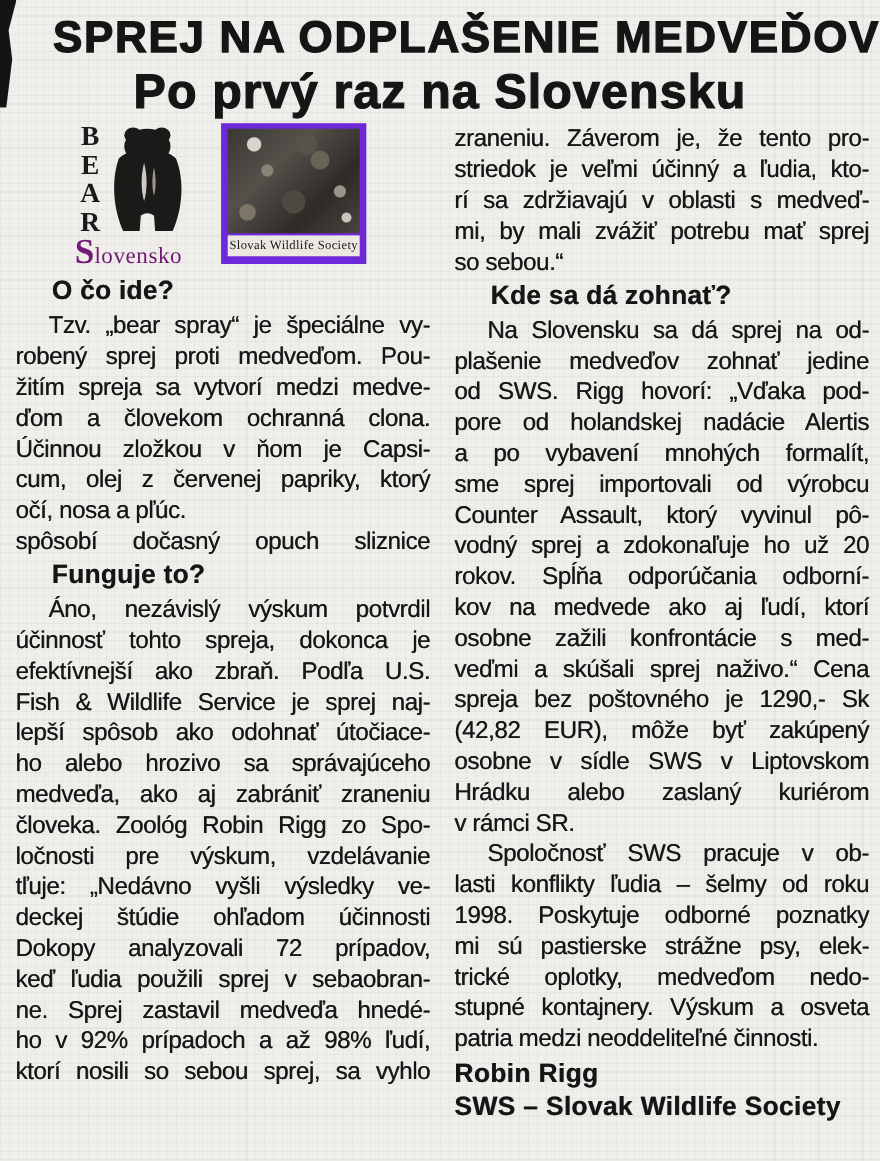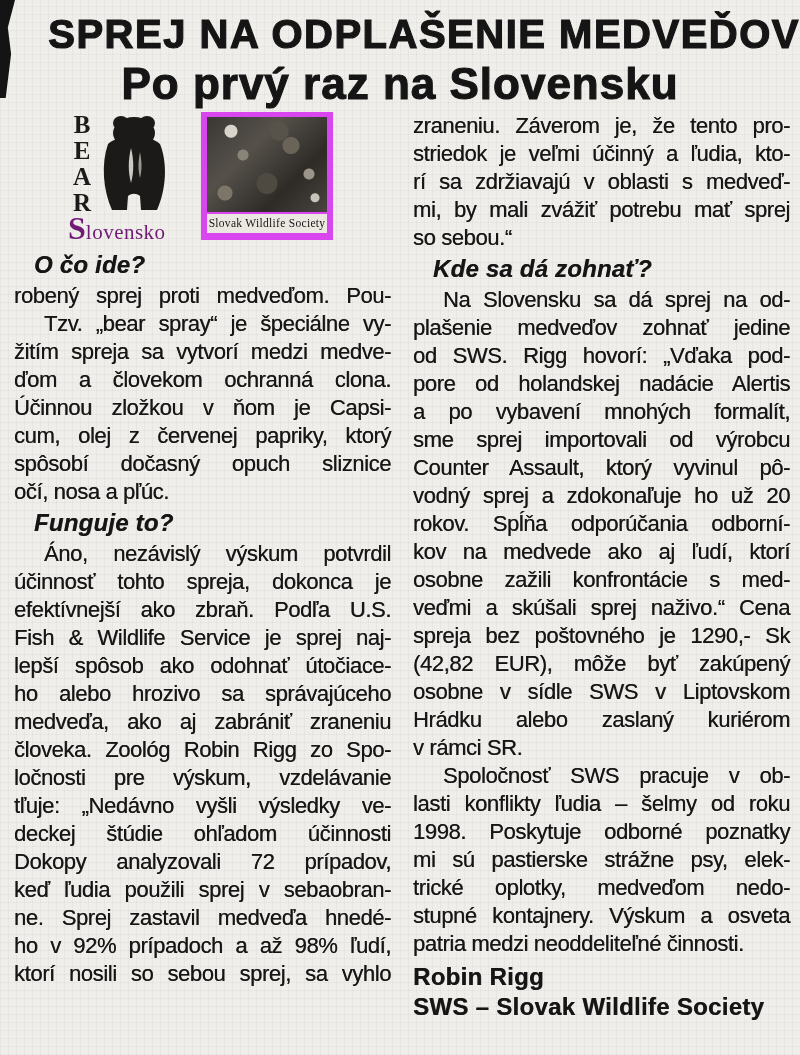--- a/index.html
+++ b/index.html
@@ -35,23 +35,23 @@
   .tline {
     font-size:22px; line-height:28px; letter-spacing:-0.4px;
     text-align:justify; text-align-last:justify;
     white-space:normal;
     text-shadow:0.35px 0 0 rgba(21,21,21,0.75);
   }
   .tline.ind { text-indent:30px; }
   .tline.lastline { text-align-last:left; }
 
   .sec-heading {
-    font-weight:bold; font-style:italic;
+    font-weight:bold; 
     font-size:24px; line-height:30px;
-    margin:2px 0 2px 20px;
+    margin:2px 0 2px 33px;
     letter-spacing:0.2px;
     text-shadow:0.35px 0 0 rgba(21,21,21,0.75);
   }
 
   
   .logos { display:flex; gap:17px; margin:0 0 8px 28px; height:130px; }
   .bears-logo { position:relative; width:142px; height:130px; }
   .bears-letter {
     position:absolute; left:26px; width:28px; text-align:center;
     font-family:"Liberation Serif", serif; font-size:25px; line-height:26px;
@@ -60,21 +60,21 @@
   .bears-word {
     position:absolute; left:26px; top:98px; white-space:nowrap;
     font-family:"Liberation Serif", serif; color:#701a75;
   }
   .bears-word .initial { font-size:32px; font-weight:bold; }
   .bears-word .rest { font-size:21px; letter-spacing:0.5px; }
   .bear-svg { position:absolute; left:52px; top:0; }
 
   .sws-logo {
     width:132px; height:128px; box-sizing:border-box;
-    background:#d946ef; padding:5px 6px 16px 6px;
+    background:#6d28d9; padding:5px 6px 16px 6px;
   }
   .sws-photo {
     height:95px;
     background:
       radial-gradient(circle at 20% 15%, #d8d4cc 0 6px, transparent 7px),
       radial-gradient(circle at 30% 40%, #8a8478 0 5px, transparent 6px),
       radial-gradient(circle at 70% 30%, #6a6458 0 8px, transparent 9px),
       radial-gradient(circle at 85% 60%, #9a948a 0 5px, transparent 6px),
       radial-gradient(circle at 50% 70%, #4e4a42 0 10px, transparent 11px),
       radial-gradient(circle at 15% 80%, #7d7668 0 7px, transparent 8px),
@@ -134,28 +134,28 @@
 
       <div class="sws-logo">
         <div class="sws-photo"></div>
         <div class="sws-caption">Slovak Wildlife Society</div>
       </div>
 
     </div>
 
     <div class="sec-heading">O čo ide?</div>
     <div class="para">
+        <div class="tline ind">Tzv. „bear spray“ je špeciálne vy-</div>
         <div class="tline">robený sprej proti medveďom. Pou-</div>
-        <div class="tline ind">Tzv. „bear spray“ je špeciálne vy-</div>
         <div class="tline">žitím spreja sa vytvorí medzi medve-</div>
         <div class="tline">ďom a človekom ochranná clona.</div>
         <div class="tline">Účinnou zložkou v ňom je Capsi-</div>
         <div class="tline">cum, olej z červenej papriky, ktorý</div>
+        <div class="tline lastline">očí, nosa a pľúc.</div>
         <div class="tline">spôsobí dočasný opuch sliznice</div>
-        <div class="tline lastline">očí, nosa a pľúc.</div>
       </div>
 
     <div class="sec-heading">Funguje to?</div>
     <div class="para">
         <div class="tline ind">Áno, nezávislý výskum potvrdil</div>
         <div class="tline">účinnosť tohto spreja, dokonca je</div>
         <div class="tline">efektívnejší ako zbraň. Podľa U.S.</div>
         <div class="tline">Fish &amp; Wildlife Service je sprej naj-</div>
         <div class="tline">lepší spôsob ako odohnať útočiace-</div>
         <div class="tline">ho alebo hrozivo sa správajúceho</div>

